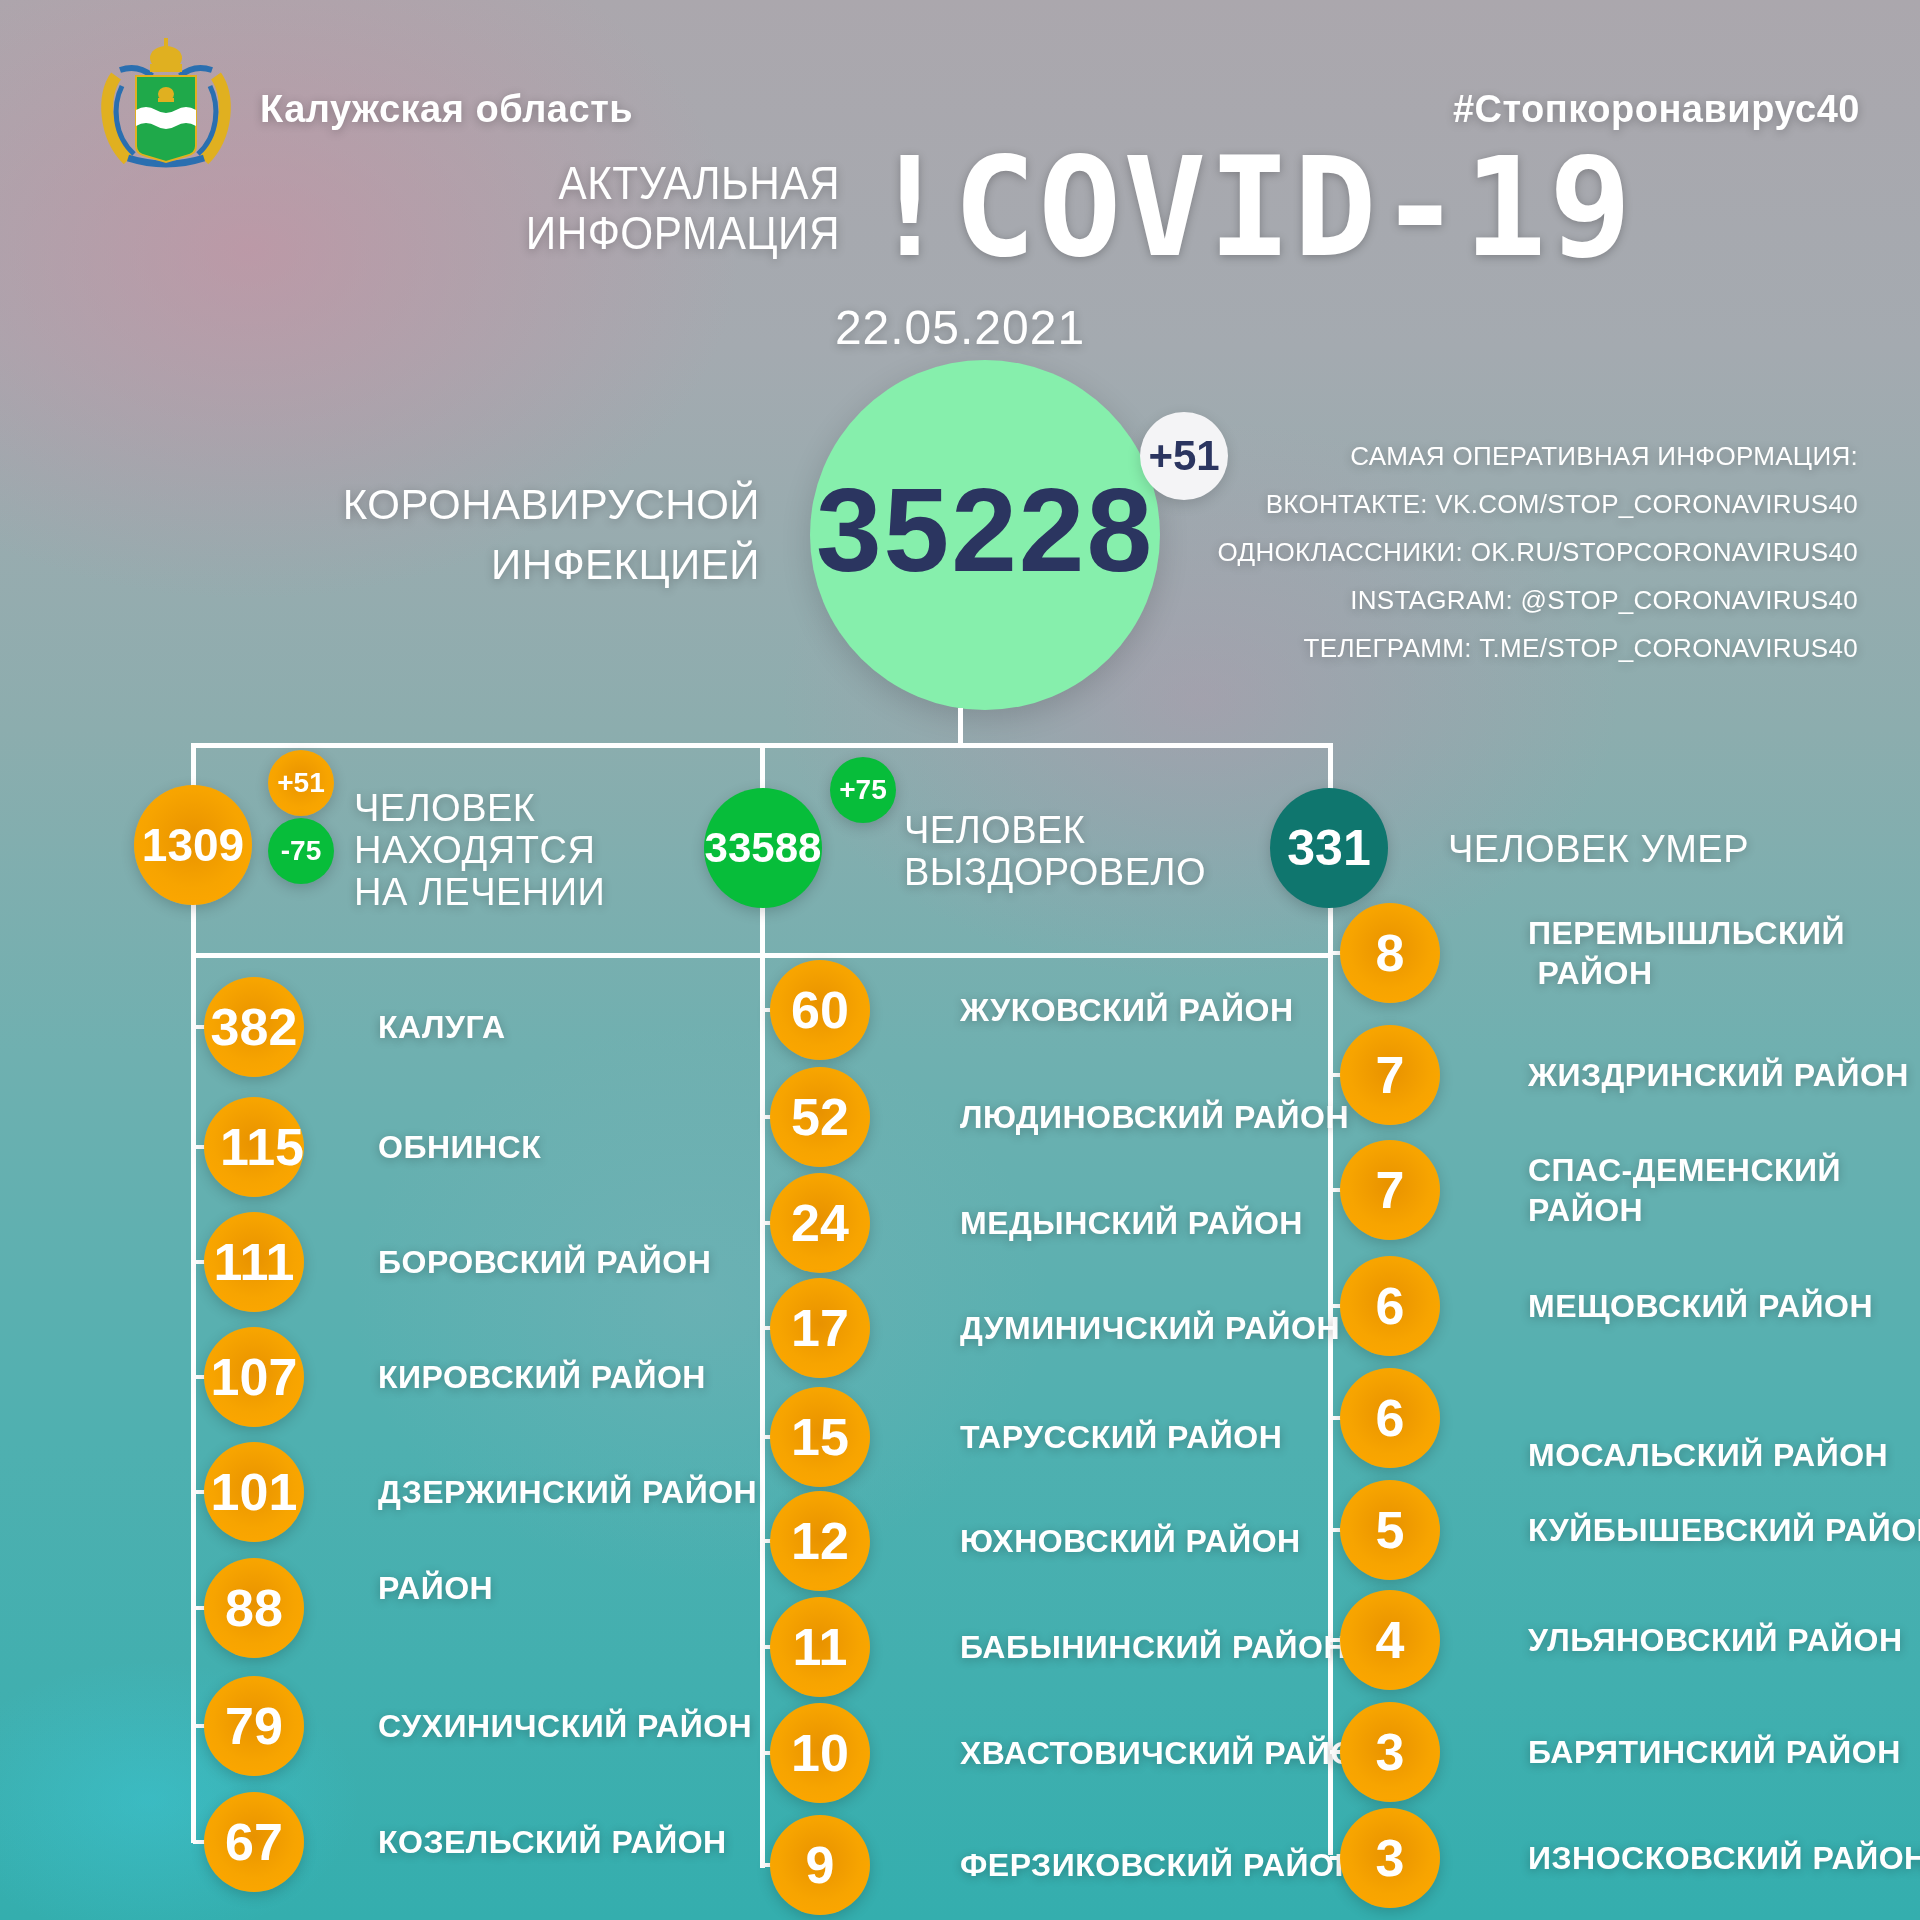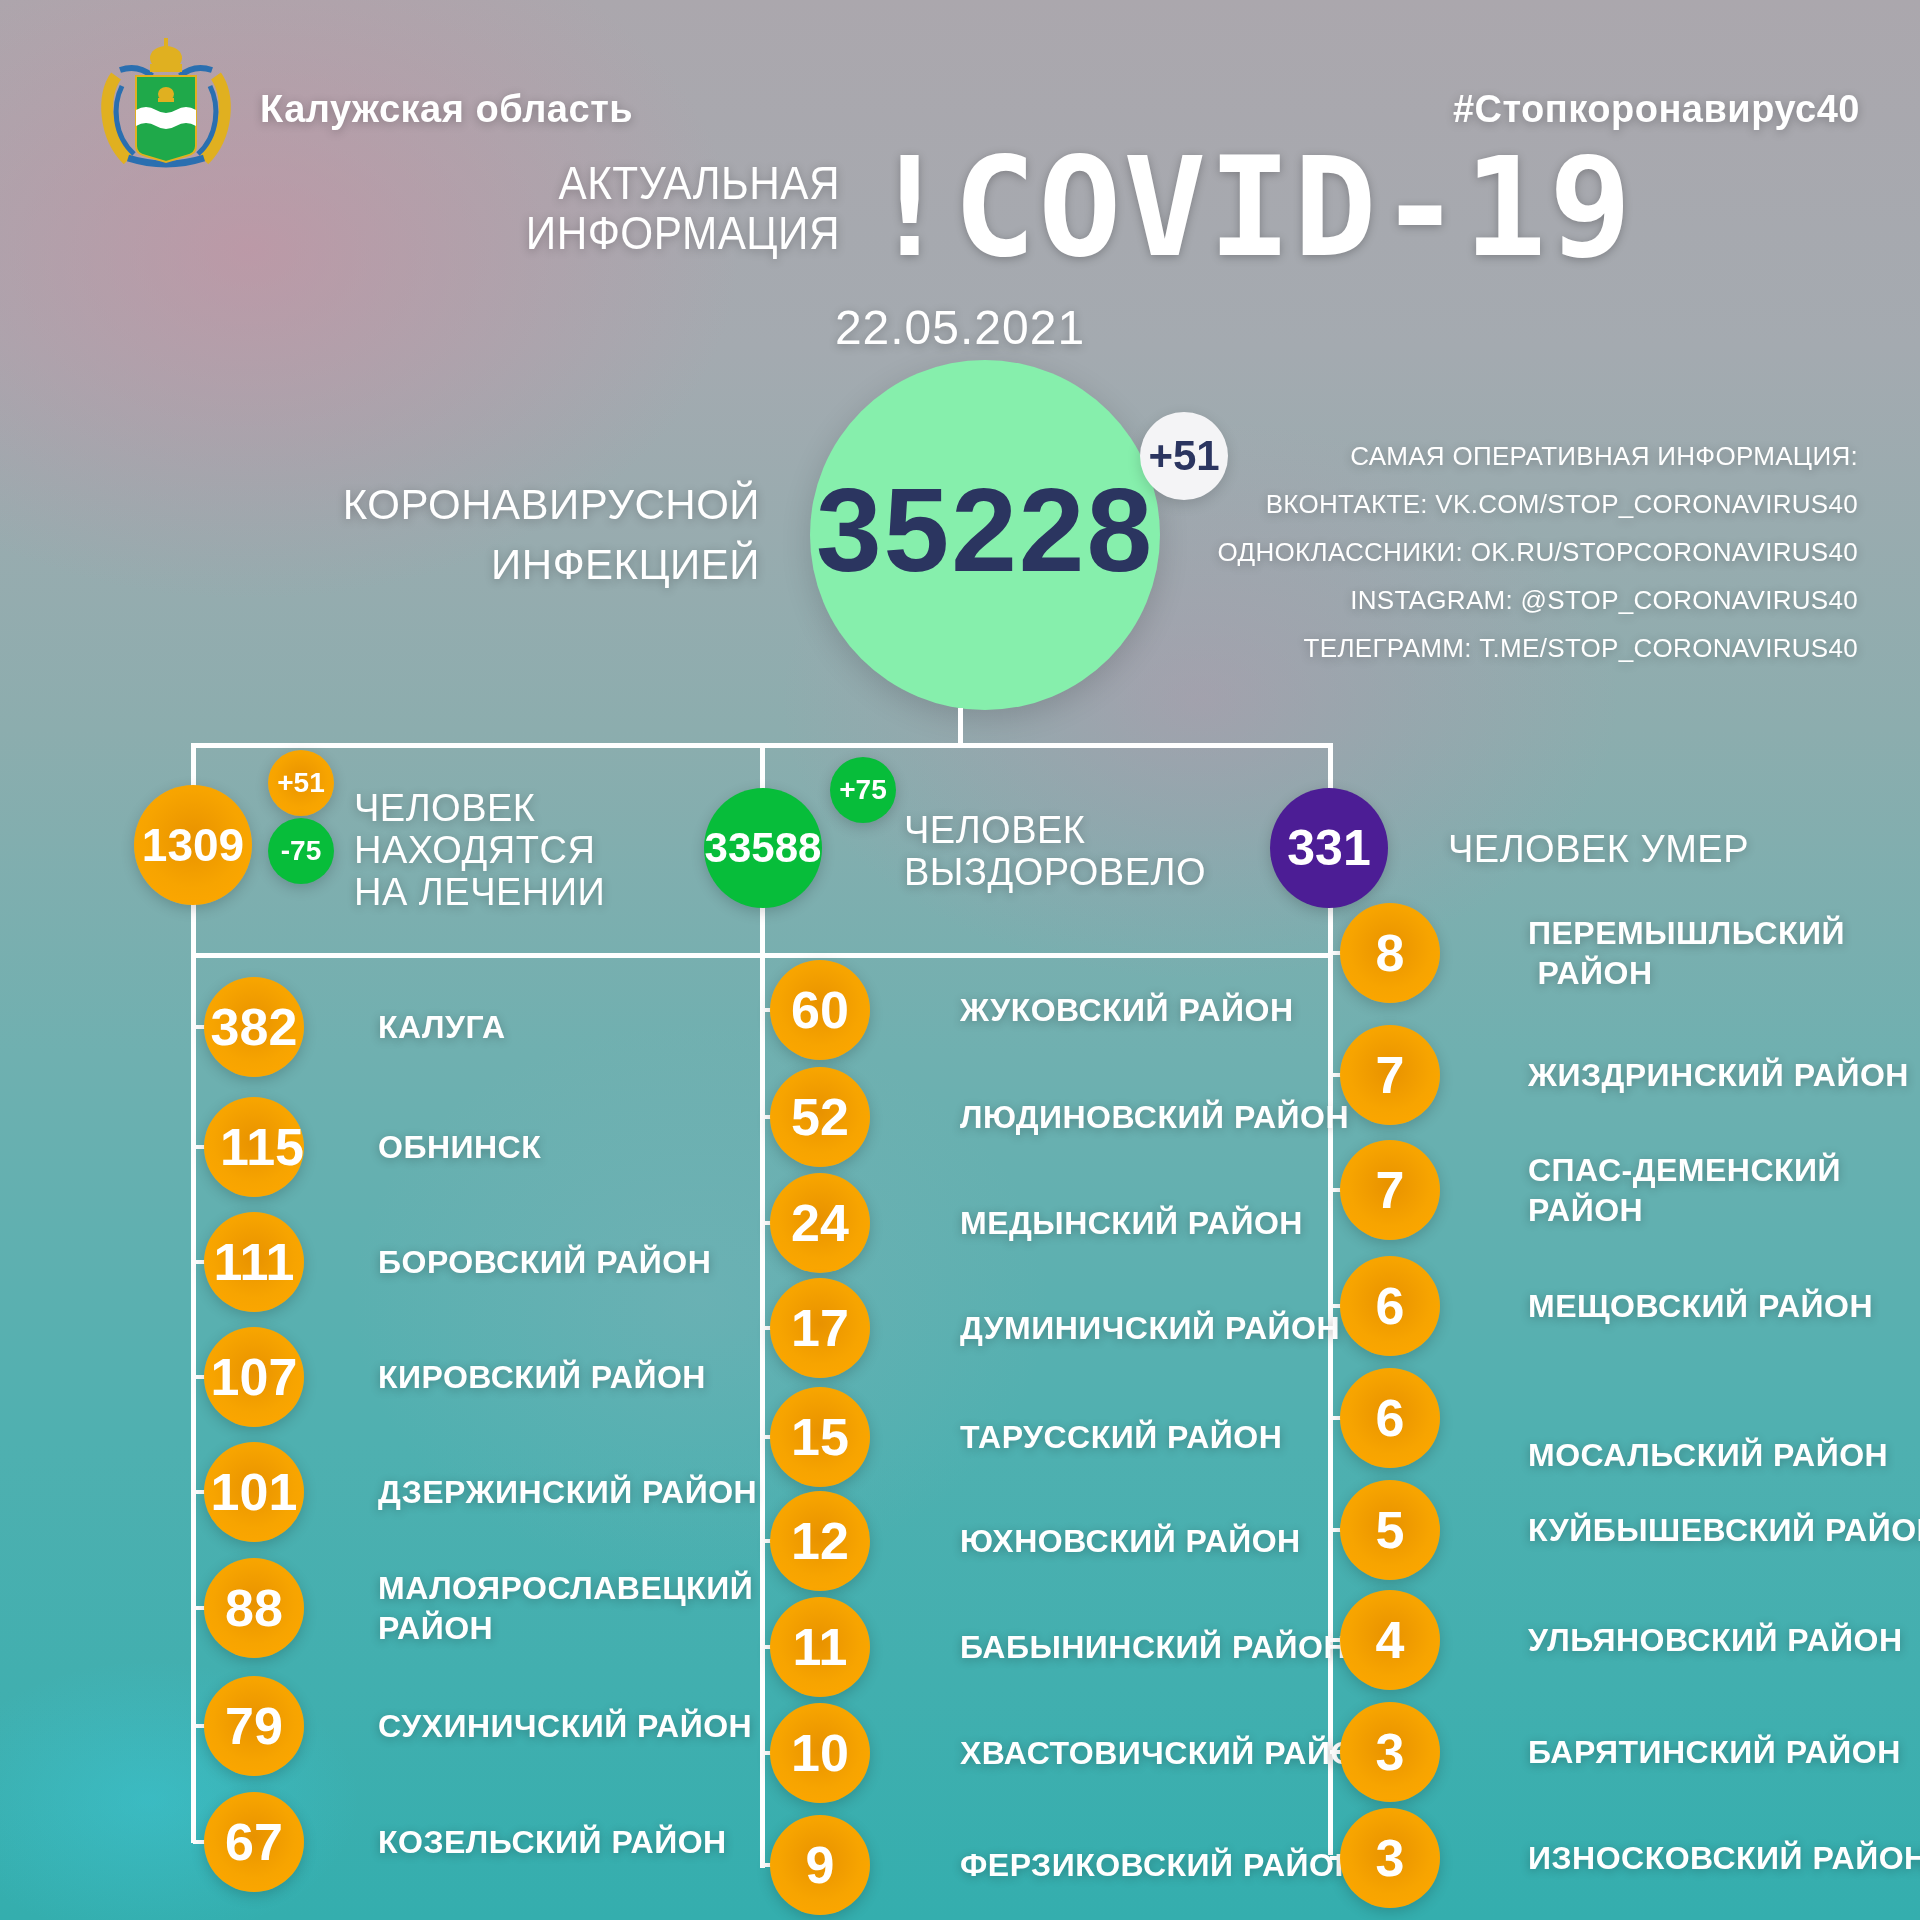--- a/index.html
+++ b/index.html
@@ -36,21 +36,21 @@
   .cases-label { left: 80px; width: 680px; top: 475px; text-align: right; font-size: 42px; line-height: 60px; letter-spacing: 0.5px; }
 
   .contacts { right: 62px; top: 432px; text-align: right; font-size: 26px; line-height: 48px; letter-spacing: 0.3px; }
 
   
   .line { position: absolute; background: #ffffff; }
 
   .circle { position: absolute; border-radius: 50%; display: flex; align-items: center; justify-content: center; color: #fff; font-weight: bold; box-shadow: 0 4px 14px rgba(0,0,0,0.18); }
   .orange { background: radial-gradient(circle at 50% 45%, #e89200 0%, #f7a400 55%, #ffa800 100%); }
   .green { background: #07bd3a; }
-  .navy { background: #4c1d95; }
+  .navy { background: #0f766e; }
 
   .stat-label { position: absolute; font-size: 38px; line-height: 42px; letter-spacing: 0.5px; }
 
   .dist-num { font-size: 52px; letter-spacing: 0; }
   .dist-label { position: absolute; font-size: 32px; line-height: 40px; letter-spacing: 0.5px; font-weight: bold; }
 </style>
 </head>
 <body>
 
 <div class="abs coat">
@@ -177,21 +177,21 @@
       <div class="circle orange" style="left: 204px; top: 1442px; width: 100px; height: 100px;">
         <span class="dist-num">101</span>
       </div>
       <div class="dist-label shadow-text" style="left: 378px; top: 1472px; white-space: pre;"><div>ДЗЕРЖИНСКИЙ РАЙОН</div></div>
     </div>
     <div>
       <div class="line" style="left: 193px; top: 1606px; width: 15px; height: 4px;"></div>
       <div class="circle orange" style="left: 204px; top: 1558px; width: 100px; height: 100px;">
         <span class="dist-num">88</span>
       </div>
-      <div class="dist-label shadow-text" style="left: 378px; top: 1568px; white-space: pre;"><div>МАЛОЯРОСЛАВЕЦКИЙ</div><div>РАЙОН</div></div>
+      <div class="dist-label shadow-text" style="left: 378px; top: 1568px; white-space: pre;"><div>РАЙОН</div></div>
     </div>
     <div>
       <div class="line" style="left: 193px; top: 1724px; width: 15px; height: 4px;"></div>
       <div class="circle orange" style="left: 204px; top: 1676px; width: 100px; height: 100px;">
         <span class="dist-num">79</span>
       </div>
       <div class="dist-label shadow-text" style="left: 378px; top: 1706px; white-space: pre;"><div>СУХИНИЧСКИЙ РАЙОН</div></div>
     </div>
     <div>
       <div class="line" style="left: 193px; top: 1840px; width: 15px; height: 4px;"></div>

